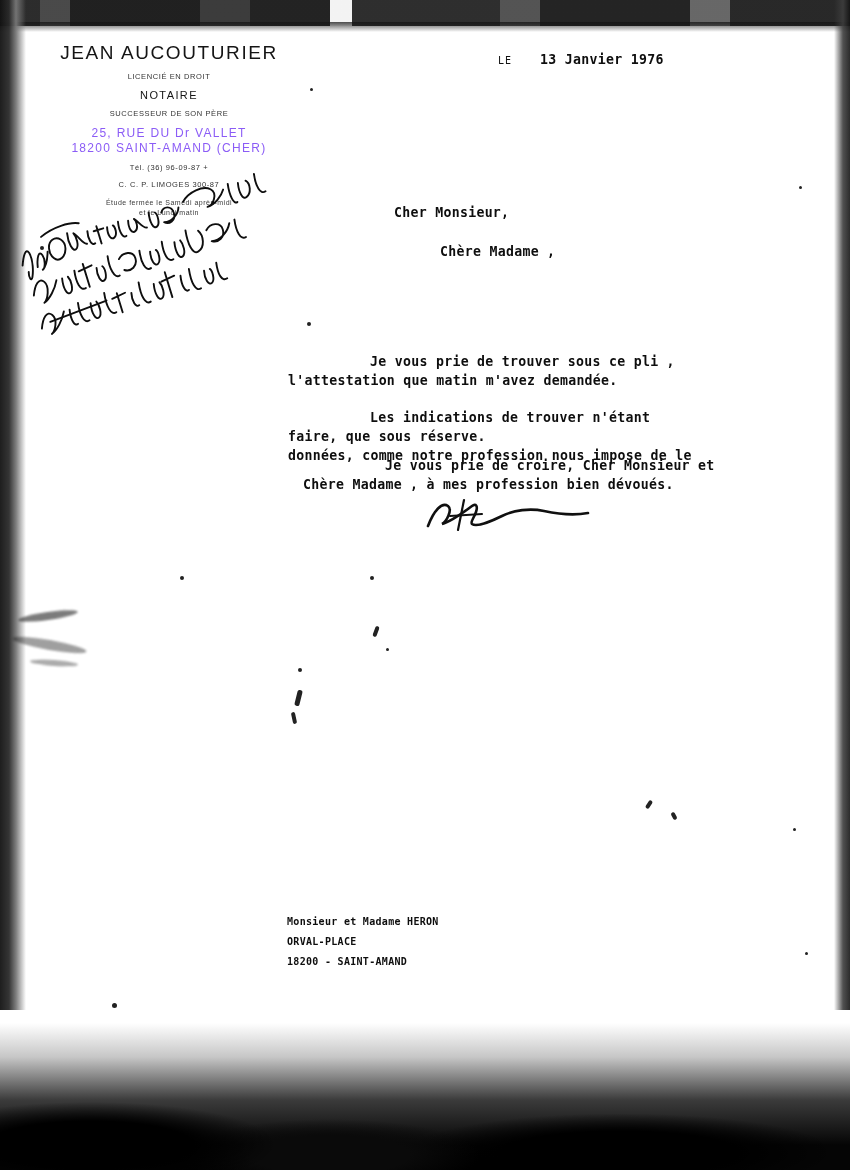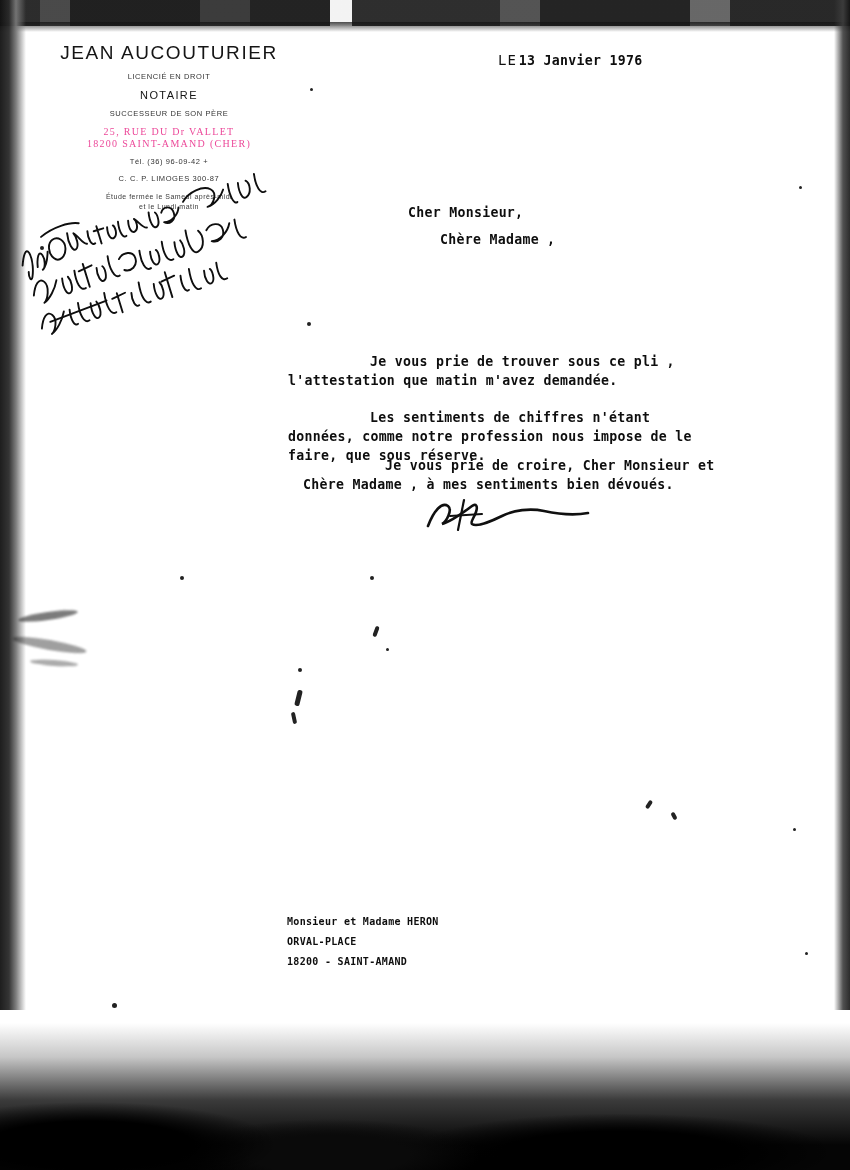--- a/index.html
+++ b/index.html
@@ -104,24 +104,23 @@
     letter-spacing: 1.1px;
     margin: 1px 0;
     color: #2a2a2a;
   }
   .lh-line.strong {
     font-size: 11px;
     letter-spacing: 1.4px;
     color: #151515;
   }
   .lh-line.addr {
-    font-size: 10px;
+    font-size: 12px;
     letter-spacing: 1.3px;
-    color: #ec4899;
-    font-family: Liberation Serif, serif;
+    color: #8b5cf6;
   }
   .lh-small {
     font-size: 7.5px;
     letter-spacing: .6px;
     color: #333;
     margin: 8px 0;
   }
   .lh-hours {
     margin-top: 9px;
     font-size: 7px;
@@ -135,43 +134,43 @@
     position: absolute;
     left: 498px;
     top: 52px;
     font-family: "DejaVu Sans Mono", monospace;
     font-size: 13px;
     color: #111;
     letter-spacing: .6px;
     white-space: nowrap;
   }
   .date-le {
-    font-size: 14px;
+    font-size: 10px;
     letter-spacing: 1px;
-    margin-right: 2px;
+    margin-right: 28px;
   }
   .date-val { font-weight: bold; }
 
   
   .typed {
     font-family: "DejaVu Sans Mono", monospace;
     color: #0e0e0e;
     font-size: 13.2px;
     letter-spacing: .3px;
   }
   .salutation1 {
     position: absolute;
-    left: 408px;
+    left: 394px;
     top: 205px;
     font-weight: bold;
   }
   .salutation2 {
     position: absolute;
     left: 440px;
-    top: 232px;
+    top: 244px;
     font-weight: bold;
   }
   .para {
     position: absolute;
     left: 288px;
     width: 500px;
     line-height: 19px;
     font-weight: bold;
   }
   .p1 { top: 352px; }
@@ -240,49 +239,49 @@
   <div class="speck" style="left:112px; top:1003px; width:5px; height:5px;"></div>
   <div class="speck" style="left:40px; top:246px; width:4px; height:4px;"></div>
 
   <div class="letterhead">
     <div class="lh-name">JEAN AUCOUTURIER</div>
     <div class="lh-small">LICENCIÉ EN DROIT</div>
     <div class="lh-line strong">NOTAIRE</div>
     <div class="lh-small">SUCCESSEUR DE SON PÈRE</div>
     <div class="lh-line addr">25, RUE DU Dr VALLET</div>
     <div class="lh-line addr">18200  SAINT-AMAND  (CHER)</div>
-    <div class="lh-small" style="margin-top:8px;">Tél. (36) 96-09-42  +</div>
+    <div class="lh-small" style="margin-top:8px;">Tél. (36) 96-09-87  +</div>
     <div class="lh-small">C. C. P. LIMOGES 300-87</div>
     <div class="lh-hours">
       <div>Étude fermée le Samedi après-midi</div>
       <div>et le Lundi matin</div>
     </div>
   </div>
 
   <div class="date-row">
     <span class="date-le">LE</span><span class="date-val typed">13 Janvier 1976</span>
   </div>
 
   <div class="typed salutation1">Cher Monsieur,</div>
   <div class="typed salutation2">Chère Madame  ,</div>
 
   <div class="typed para p1">
     <div><span class="indent"></span><span>Je vous prie de trouver sous ce pli ,</span></div>
     <div><span>l'attestation que matin m'avez demandée.</span></div>
   </div>
 
   <div class="typed para p2">
-    <div><span class="indent"></span><span>Les sentiments de chiffres n'étant</span></div>
+    <div><span class="indent"></span><span>Les indications de trouver n'étant</span></div>
+    <div><span>faire, que sous réserve.</span></div>
     <div><span>données, comme notre profession nous impose de le</span></div>
-    <div><span>faire, que sous réserve.</span></div>
   </div>
 
   <div class="typed para p3">
     <div><span class="indent"></span><span>Je vous prie de croire, Cher Monsieur et</span></div>
-    <div><span>Chère Madame , à mes sentiments bien dévoués.</span></div>
+    <div><span>Chère Madame , à mes profession bien dévoués.</span></div>
   </div>
 
   <svg class="signature" viewBox="0 0 200 40">
     <path d="M8,30 C14,14 22,6 28,10 C33,14 26,26 22,28 C30,26 44,16 52,10 C56,7 58,10 56,16 C54,22 50,26 52,28 C56,31 70,26 82,20 C94,14 110,12 124,15 C138,18 152,20 168,17" fill="none" stroke="#101010" stroke-width="2.6" stroke-linecap="round"></path>
     <path d="M44,4 C42,14 40,24 38,34" fill="none" stroke="#101010" stroke-width="2.2" stroke-linecap="round"></path>
     <path d="M30,20 L62,18" fill="none" stroke="#101010" stroke-width="2" stroke-linecap="round"></path>
   </svg>
 
   <svg class="handwriting" viewBox="0 0 270 110">
     <g fill="none" stroke="#0f0f0f" stroke-width="1.9" stroke-linecap="round" stroke-linejoin="round">

